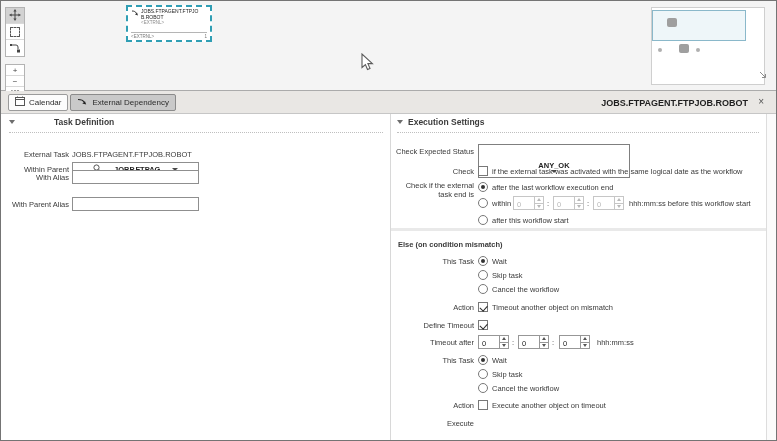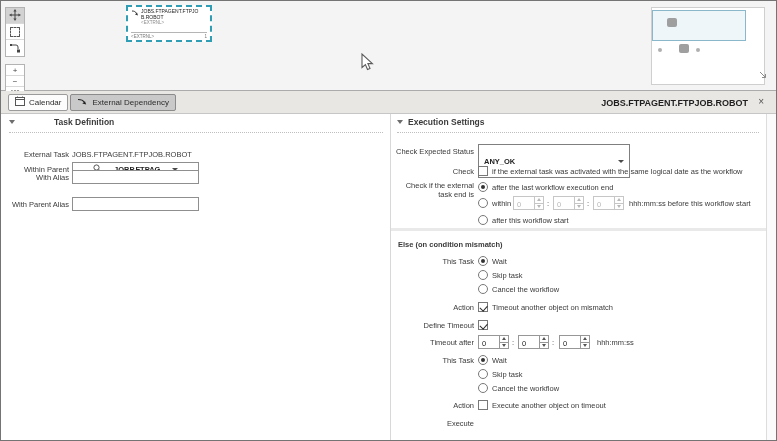--- a/index.html
+++ b/index.html
@@ -74,21 +74,21 @@
   .txtspan { position:absolute; top:3px; white-space:nowrap; }
   .boldtxt { font-weight:bold; }
 
   .txt { position:absolute; top:0; height:14px; border:1px solid #8f8f8f; background:#fff; }
   .combo { position:absolute; top:0; height:14px; border:1px solid #8f8f8f; background:#fff;
            display:flex; align-items:center; padding:0 20px; gap:12px; }
   .combo .val { flex:1; font-size:7.5px; font-weight:bold; color:#222; white-space:nowrap; overflow:hidden; }
   .caret { width:0; height:0; border-left:3px solid transparent;
            border-right:3px solid transparent; border-top:3.5px solid #4a4a4a; }
   .dd { position:absolute; top:0; height:28px; border:1px solid #7f7f7f; background:#fff;
-        display:flex; align-items:center; justify-content:space-between; padding:16px 5px; }
+        display:flex; align-items:center; justify-content:space-between; padding:16px 5px;flex-direction:column; }
   .dd .val { font-size:7.5px; font-weight:bold; color:#222; }
   .dd.gray { background:#efefef; border-color:#8f8f8f; }
   .dd.gray .val { font-style:italic; font-weight:normal; color:#3f3f3f; }
 
   .cb { position:absolute; top:2px; width:10px; height:10px; border:1px solid #787878; background:#fff; }
   .cb.checked::after { content:""; position:absolute; left:1.2px; top:1.8px; width:6px; height:3.5px;
                        border-left:1.4px solid #2e2e2e; border-bottom:1.4px solid #2e2e2e;
                        transform:rotate(-48deg); }
   .rad { position:absolute; top:2px; width:10px; height:10px; border:1px solid #787878;
          border-radius:50%; background:#fff; }

